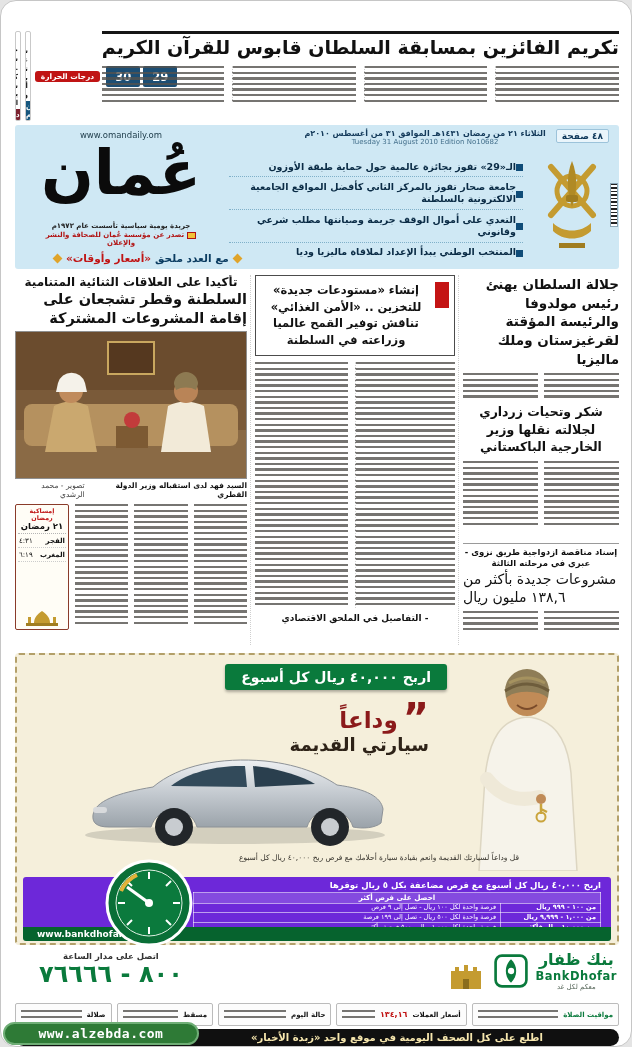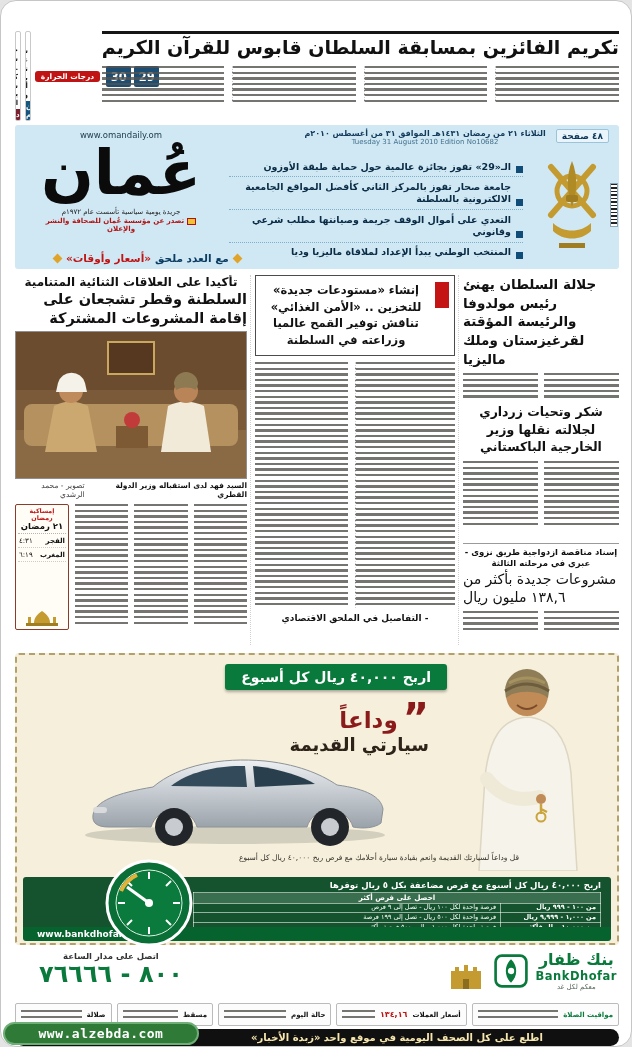--- a/index.html
+++ b/index.html
@@ -13,56 +13,56 @@
 #top-header{position:absolute;top:30px;left:14px;width:604px;height:90px;display:flex;direction:ltr;gap:4px}
 .teaser{width:65px;display:flex;flex-direction:column;border:1px solid #c9c9c9;border-radius:2px;overflow:hidden;background:#fff}
 .teaser svg{display:block}
 .teaser-caption{font-size:6.8px;font-weight:bold;text-align:center;line-height:1.3;padding:1px 2px;direction:rtl;flex:1}
 .teaser-tag{color:#fff;font-size:7px;font-weight:bold;text-align:center;padding:1.5px 0}
 .tag-econ{background:#7b2230}
 .tag-today{background:#15567e}
 .weather{width:58px;display:flex;align-items:center;gap:3px;padding-top:1px}
 .weather-tab{background:#c01414;color:#fff;font-size:7.5px;font-weight:bold;border-radius:3px;padding:1px 6px;white-space:nowrap}
 .temps{display:flex;gap:3px}
-.temp{width:25px;height:21px;background:#1c4e74;color:#fff;font-weight:bold;font-size:11.5px;display:flex;align-items:center;justify-content:center;border-radius:2px}
+.temp{width:34px;height:21px;background:#1c4e74;color:#fff;font-weight:bold;font-size:11.5px;display:flex;align-items:center;justify-content:center;border-radius:2px}
 .lead{flex:1;margin-left:5px;direction:rtl}
 .lead h1{border-top:3px solid #161616;padding-top:2px;font-size:19px;font-weight:900;text-align:left;letter-spacing:-.5px;white-space:nowrap}
 .lead-cols{display:flex;direction:rtl;gap:8px;margin-top:8px;height:36px}
 .lead-cols>div{flex:1;border-left:1px dotted #c3c3c3;padding-left:8px}
 .lead-cols>div:last-child{border-left:none}
 
 
 #masthead{position:absolute;top:124px;left:14px;width:604px;height:144px;background:#cfe8f4;border-radius:3px}
 .mh-top{position:absolute;top:4px;right:10px;display:flex;direction:rtl;gap:10px;align-items:flex-start}
 .mh-pages{font-size:9px;font-weight:bold;color:#0b3558;border:1px solid #9cc3da;padding:1px 5px;border-radius:2px;background:#eaf5fb;white-space:nowrap}
 .mh-dates{text-align:center}
 .mh-date-ar{font-size:8px;font-weight:bold;color:#143a5a;white-space:nowrap}
 .mh-date-en{font-size:7px;color:#44708c;direction:ltr}
 .mh-emblem{position:absolute;top:32px;right:14px}
 .mh-barcode{position:absolute;top:58px;right:1px;width:8px;height:44px;background:repeating-linear-gradient(to bottom,#222 0 1.5px,#fff 1.5px 3.5px);border:1px solid #8aa5b5}
 .mh-list{position:absolute;top:32px;right:96px;width:294px;direction:rtl}
-.mh-item{display:flex;gap:5px;padding:3.5px 0;border-bottom:1px dotted #7fb0c9;align-items:flex-end}
+.mh-item{display:flex;padding:3.5px 0;border-bottom:1px dotted #7fb0c9;align-items:center}
 .mh-item:last-child{border-bottom:none}
 .mh-bullet{width:7px;height:7px;background:#0f4c78;flex:none;margin-top:2px}
 .mh-item .mh-htext{font-size:9.5px;font-weight:bold;color:#0a2b45;line-height:1.3}
 .mh-logo-block{position:absolute;top:5px;left:16px;width:180px;text-align:center;direction:rtl}
 .mh-url{font-size:8.5px;color:#23414f;direction:ltr}
 .mh-logo{font-size:62px;font-weight:900;line-height:1.05;color:#0b0b0b;letter-spacing:-3px}
-.mh-founded{font-size:7px;color:#222;margin-top:3px;font-weight:normal}
+.mh-founded{font-size:7px;color:#222;margin-top:17px;font-weight:bold}
 .mh-publisher{font-size:7px;color:#b11212;font-weight:bold;margin-top:1px}
 .pub-badge{display:inline-block;width:9px;height:7px;background:#f2c236;border:1px solid #b11212;vertical-align:middle;margin-left:3px}
 .mh-supp{position:absolute;bottom:5px;left:34px;font-size:10.5px;font-weight:900;color:#0b3c61;direction:rtl;display:flex;align-items:center}
 .mh-supp .supp-name{color:#c01414;margin-right:4px}
 .supp-star{display:inline-block;width:7px;height:7px;background:#e0a42a;transform:rotate(45deg);margin:0 5px}
 
 
 #content{position:absolute;top:274px;left:14px;width:604px;height:374px;direction:rtl}
 .colrule{position:absolute;top:0;bottom:4px;width:0;border-left:1px dotted #cfcfcf}
 .story-sultan{position:absolute;top:0;right:0;width:156px;height:124px;overflow:hidden}
-.story-sultan h2{font-size:13.5px;font-weight:900;text-align:left;line-height:1.38}
+.story-sultan h2{font-size:13.5px;font-weight:900;text-align:right;line-height:1.38}
 .body2{display:flex;gap:6px;direction:rtl;margin-top:5px}
 .body2>div{flex:1}
 .story-sultan .body2>div{height:36px}
 .story-zardari{position:absolute;top:128px;right:0;width:156px;height:136px;overflow:hidden}
 .story-zardari h2{font-size:12.5px;font-weight:900;text-align:center;line-height:1.4}
 .story-zardari .body2>div{height:66px}
 .story-projects{position:absolute;top:268px;right:0;width:156px;height:106px;overflow:hidden}
 .kicker{font-size:8.5px;font-weight:bold;text-align:center;line-height:1.35;border-top:1px solid #9a9a9a;padding-top:3px}
 .story-projects h2{font-size:14px;font-weight:400;text-align:left;line-height:1.3;margin-top:0}
 .story-projects .body2>div{height:22px}
@@ -93,21 +93,21 @@
 
 #ad{position:absolute;top:652px;left:14px;width:604px;height:292px;background:#f5efdb;border:2px dashed #b3a06a;border-radius:4px}
 .ad-badge{position:absolute;top:9px;right:170px;background:#0a7a3c;color:#fff;font-weight:900;font-size:14px;padding:5px 16px;border-radius:3px;box-shadow:0 2px 3px rgba(0,0,0,.3);direction:rtl;white-space:nowrap}
 .ad-quote{position:absolute;top:52px;right:188px;direction:rtl;text-align:right;width:180px}
 .qmark{font-size:40px;color:#8b1a1a;font-weight:900;line-height:.55;float:right;margin-left:5px}
 .q1{color:#8b1a1a;font-size:23px;font-weight:900}
 .q2{color:#2e2318;font-size:18px;font-weight:900;display:block;margin-top:1px}
 .ad-car{position:absolute;top:76px;left:58px}
 .ad-man{position:absolute;top:4px;right:6px}
 .ad-body{position:absolute;top:198px;left:150px;right:26px;font-size:7.5px;color:#35322b;text-align:center;direction:rtl;line-height:1.45}
-.ad-green{position:absolute;left:6px;right:6px;top:222px;height:54px;background:#14532d;border-radius:3px;color:#fff;direction:rtl;display:flex;padding:3px 10px 3px 170px}
+.ad-green{position:absolute;left:6px;right:6px;top:222px;height:54px;background:#6d28d9;border-radius:3px;color:#fff;direction:rtl;display:flex;padding:3px 10px 3px 170px}
 .offer-wrap{flex:1}
 .offer-line{font-size:8.5px;font-weight:bold;text-align:right;margin-bottom:2px;white-space:nowrap}
 .chance-table{width:100%;border-collapse:collapse;font-size:6.5px}
 .chance-table td{border:1px solid rgba(255,255,255,.55);padding:.5px 4px;line-height:1.2}
 .chance-table .range{width:100px;font-weight:bold}
 .table-title{font-weight:bold;text-align:center;background:rgba(255,255,255,.16);font-size:7.2px}
 .gauge{position:absolute;left:88px;top:204px;z-index:3}
 .ad-url{position:absolute;left:6px;right:6px;bottom:2px;height:14px;background:#06632e;border-radius:0 0 3px 3px;color:#fff;font-size:9px;display:flex;align-items:center;padding:0 14px;direction:ltr;font-weight:bold}
 
 

